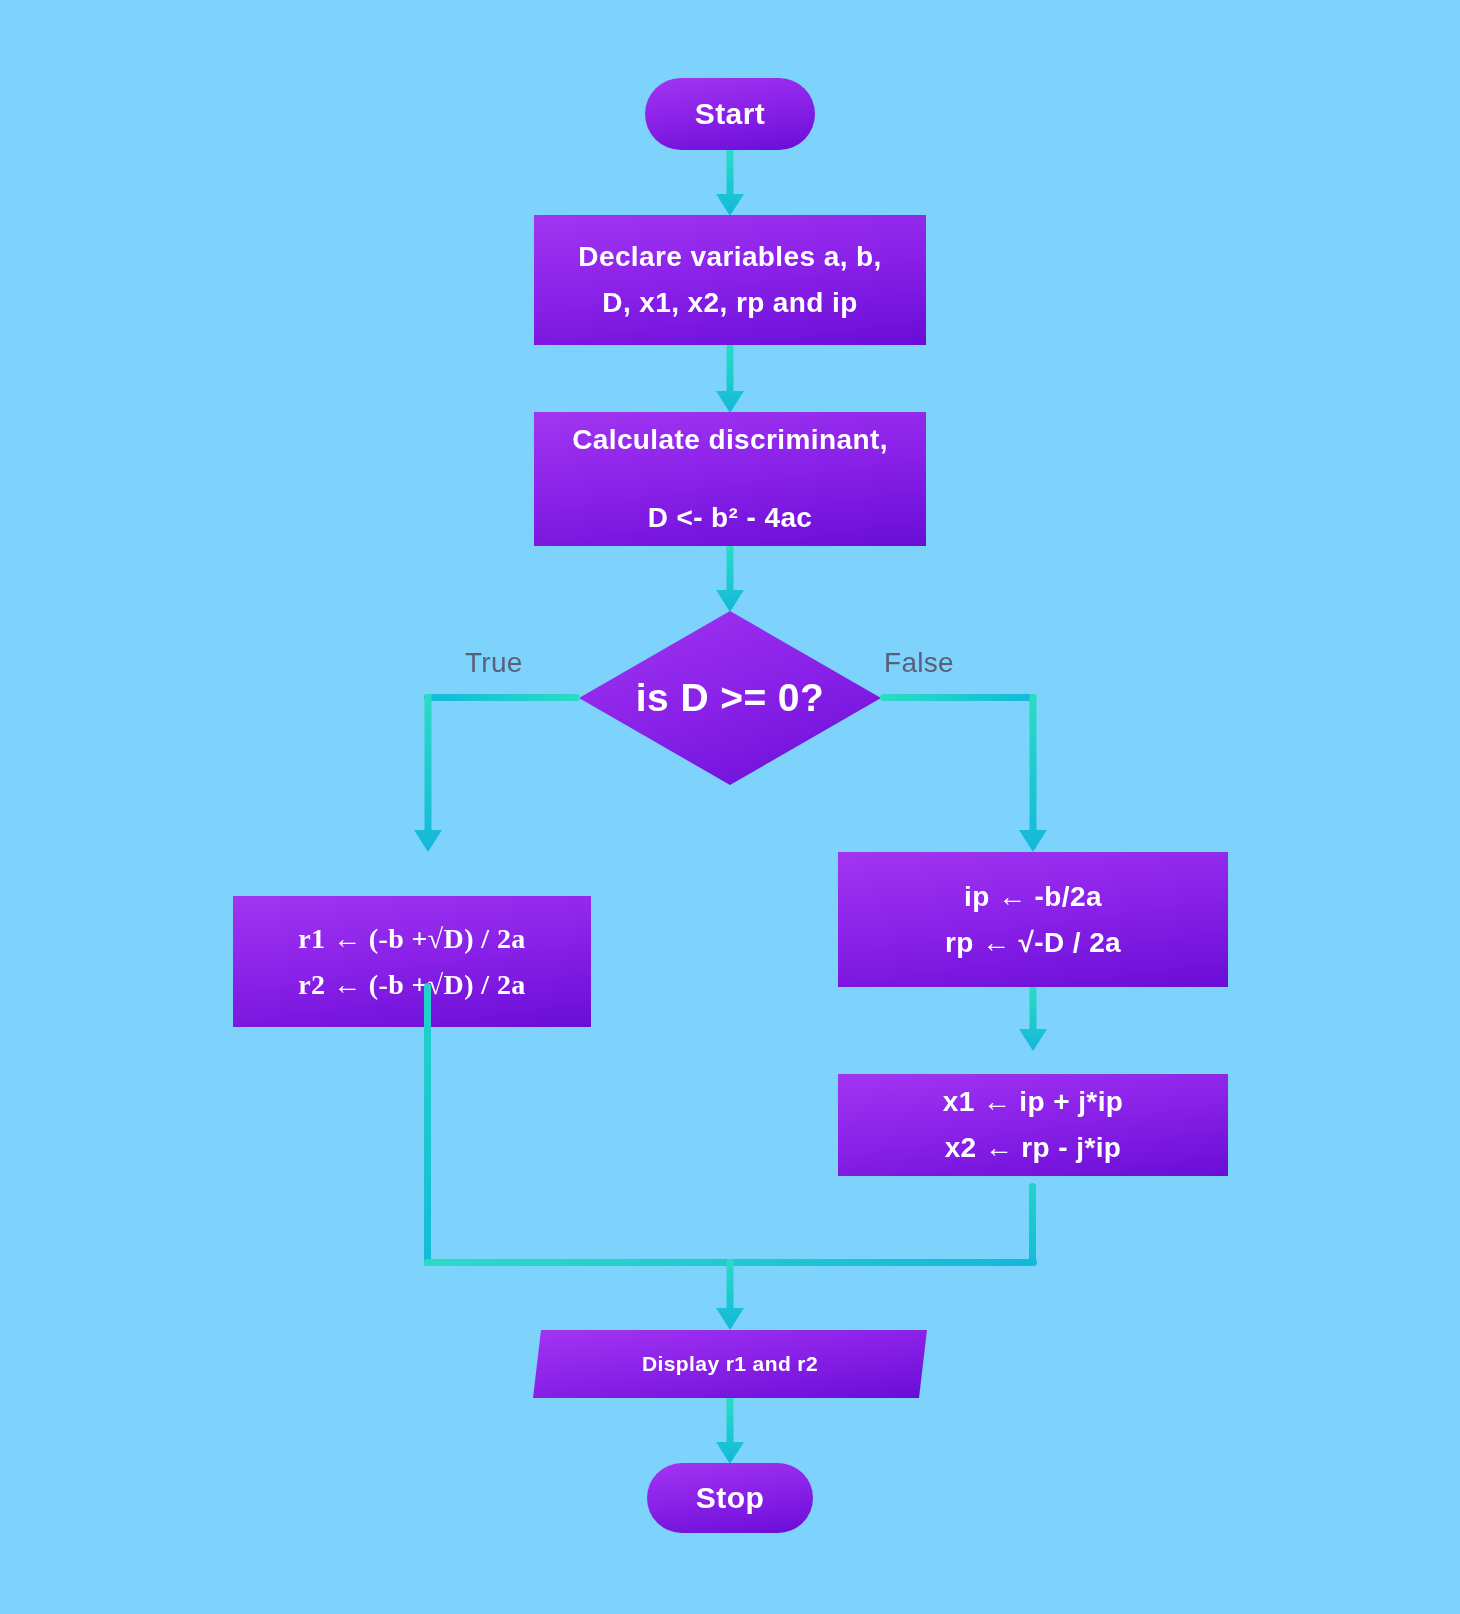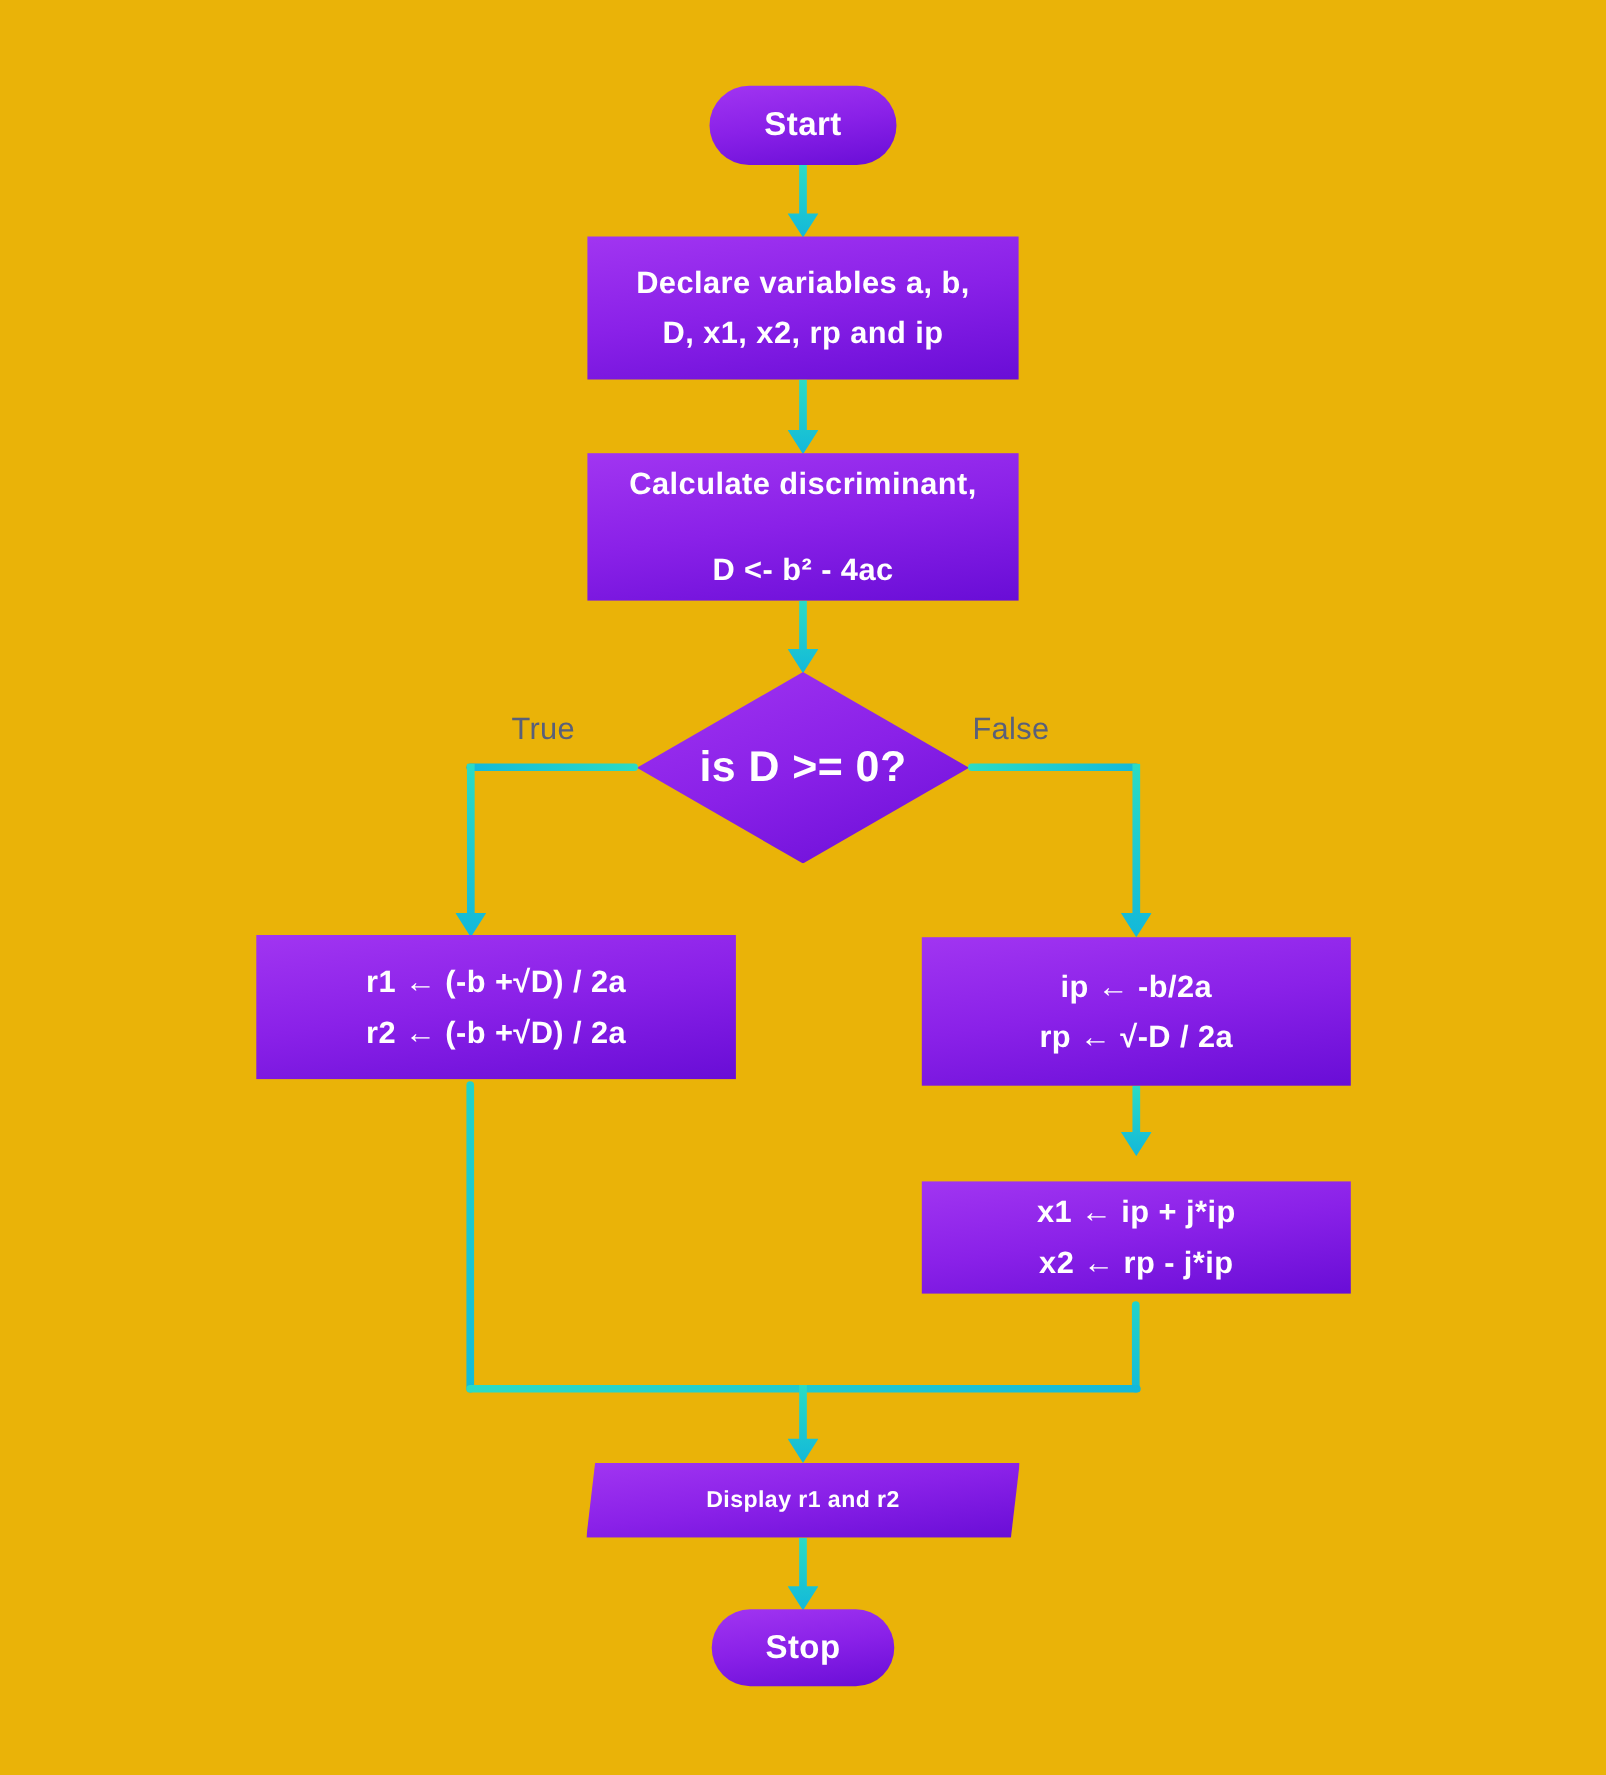--- a/index.html
+++ b/index.html
@@ -1,21 +1,21 @@
 <!DOCTYPE html>
 <html><head>
 <meta charset="utf-8">
 <title>Flowchart</title>
 <style>
   html,body{margin:0;padding:0;background:#F6F7FB;}
   .canvas{
     position:relative;
     width:1460px;height:1614px;
     margin:0 auto;
-    background:#eab308;
+    background:#7dd3fc;
     font-family:"Liberation Sans","DejaVu Sans",sans-serif;
     overflow:hidden;
   }
   
   .node{
     position:absolute;
     display:flex;flex-direction:column;align-items:center;justify-content:center;
     color:#fff;font-weight:600;letter-spacing:.4px;text-align:center;
     background:linear-gradient(172deg,#A135F1 0%,#8A21E8 48%,#690DD6 100%);
   }
@@ -84,21 +84,21 @@
 
   <div class="branch-label" style="left:465px;top:647px;width:110px;text-align:left;">True</div>
   <div class="branch-label" style="left:884px;top:647px;width:110px;text-align:left;">False</div>
 
   <div class="hbar to-left" style="left:424px;top:694px;width:156px;"></div>
   <div class="arrow" style="left:414px;top:694px;height:158px;"></div>
 
   <div class="hbar to-right" style="left:880px;top:694px;width:156px;"></div>
   <div class="arrow" style="left:1019px;top:694px;height:158px;"></div>
 
-  <div class="node process" style="left:233px;top:850px;width:436px;height:131px;">
+  <div class="node process" style="left:233px;top:896px;width:358px;height:131px;font-family:Liberation Serif, serif;">
     <div>r1 ← (-b +√D) / 2a</div>
     <div>r2 ← (-b +√D) / 2a</div>
   </div>
 
   <div class="node process" style="left:838px;top:852px;width:390px;height:135px;">
     <div>ip ← -b/2a</div>
     <div>rp ← √-D / 2a</div>
   </div>
 
   <div class="arrow" style="left:1019px;top:987px;height:64px;"></div>

